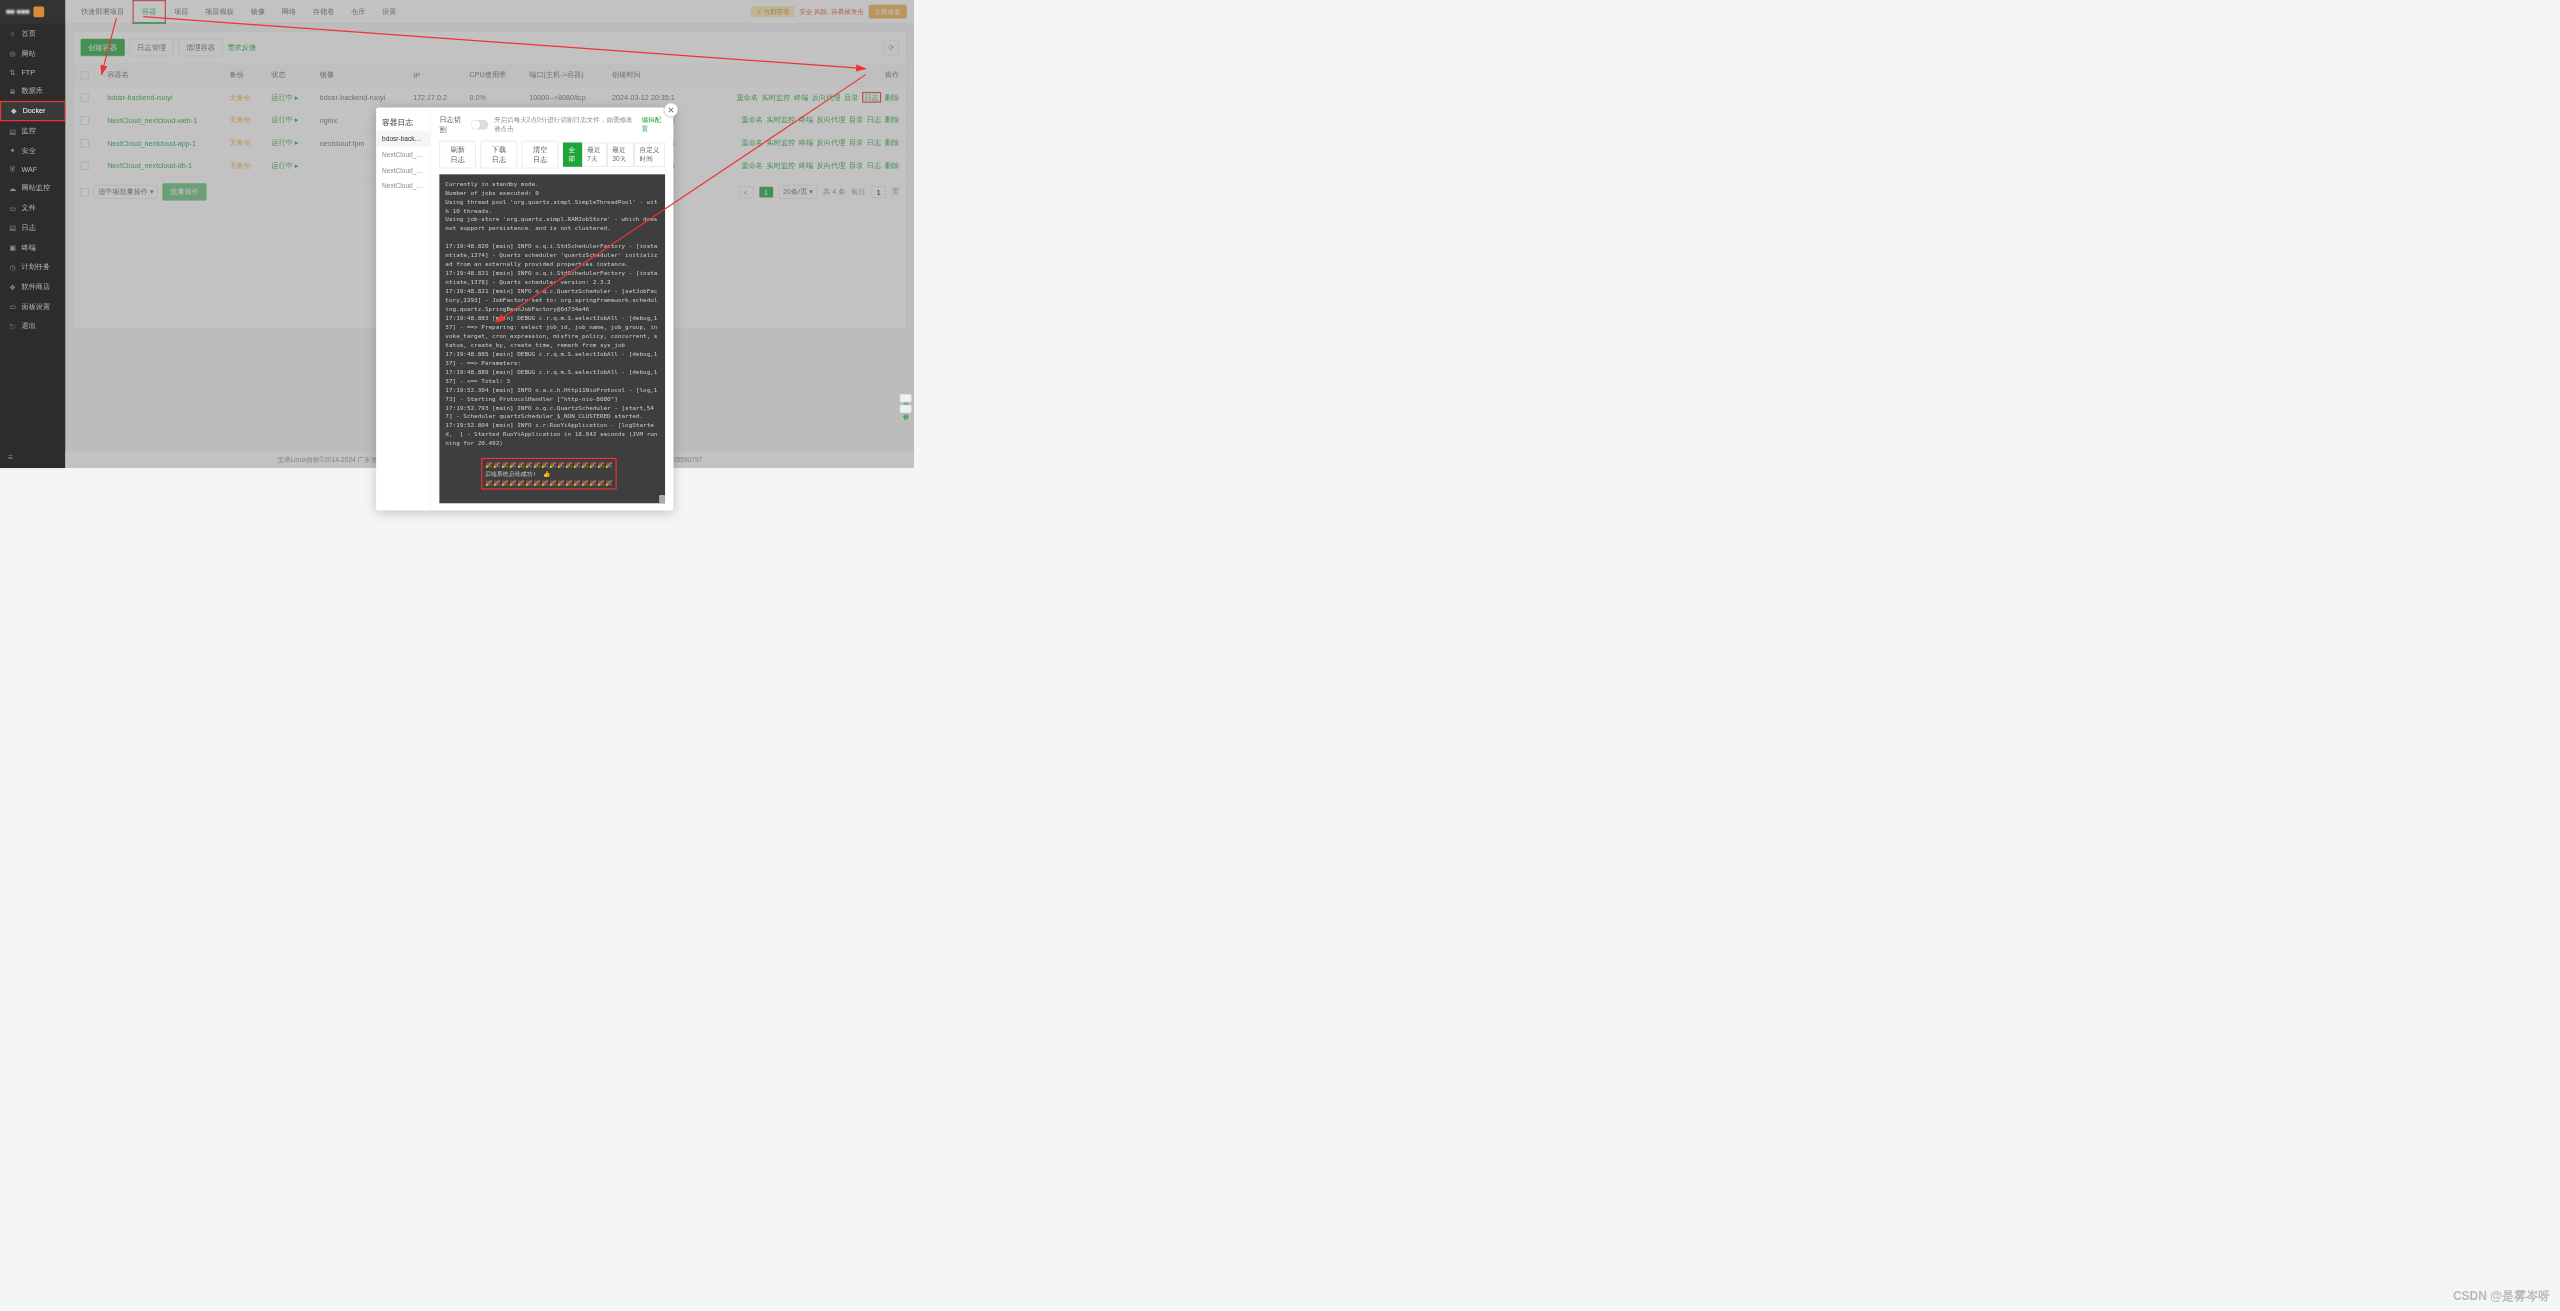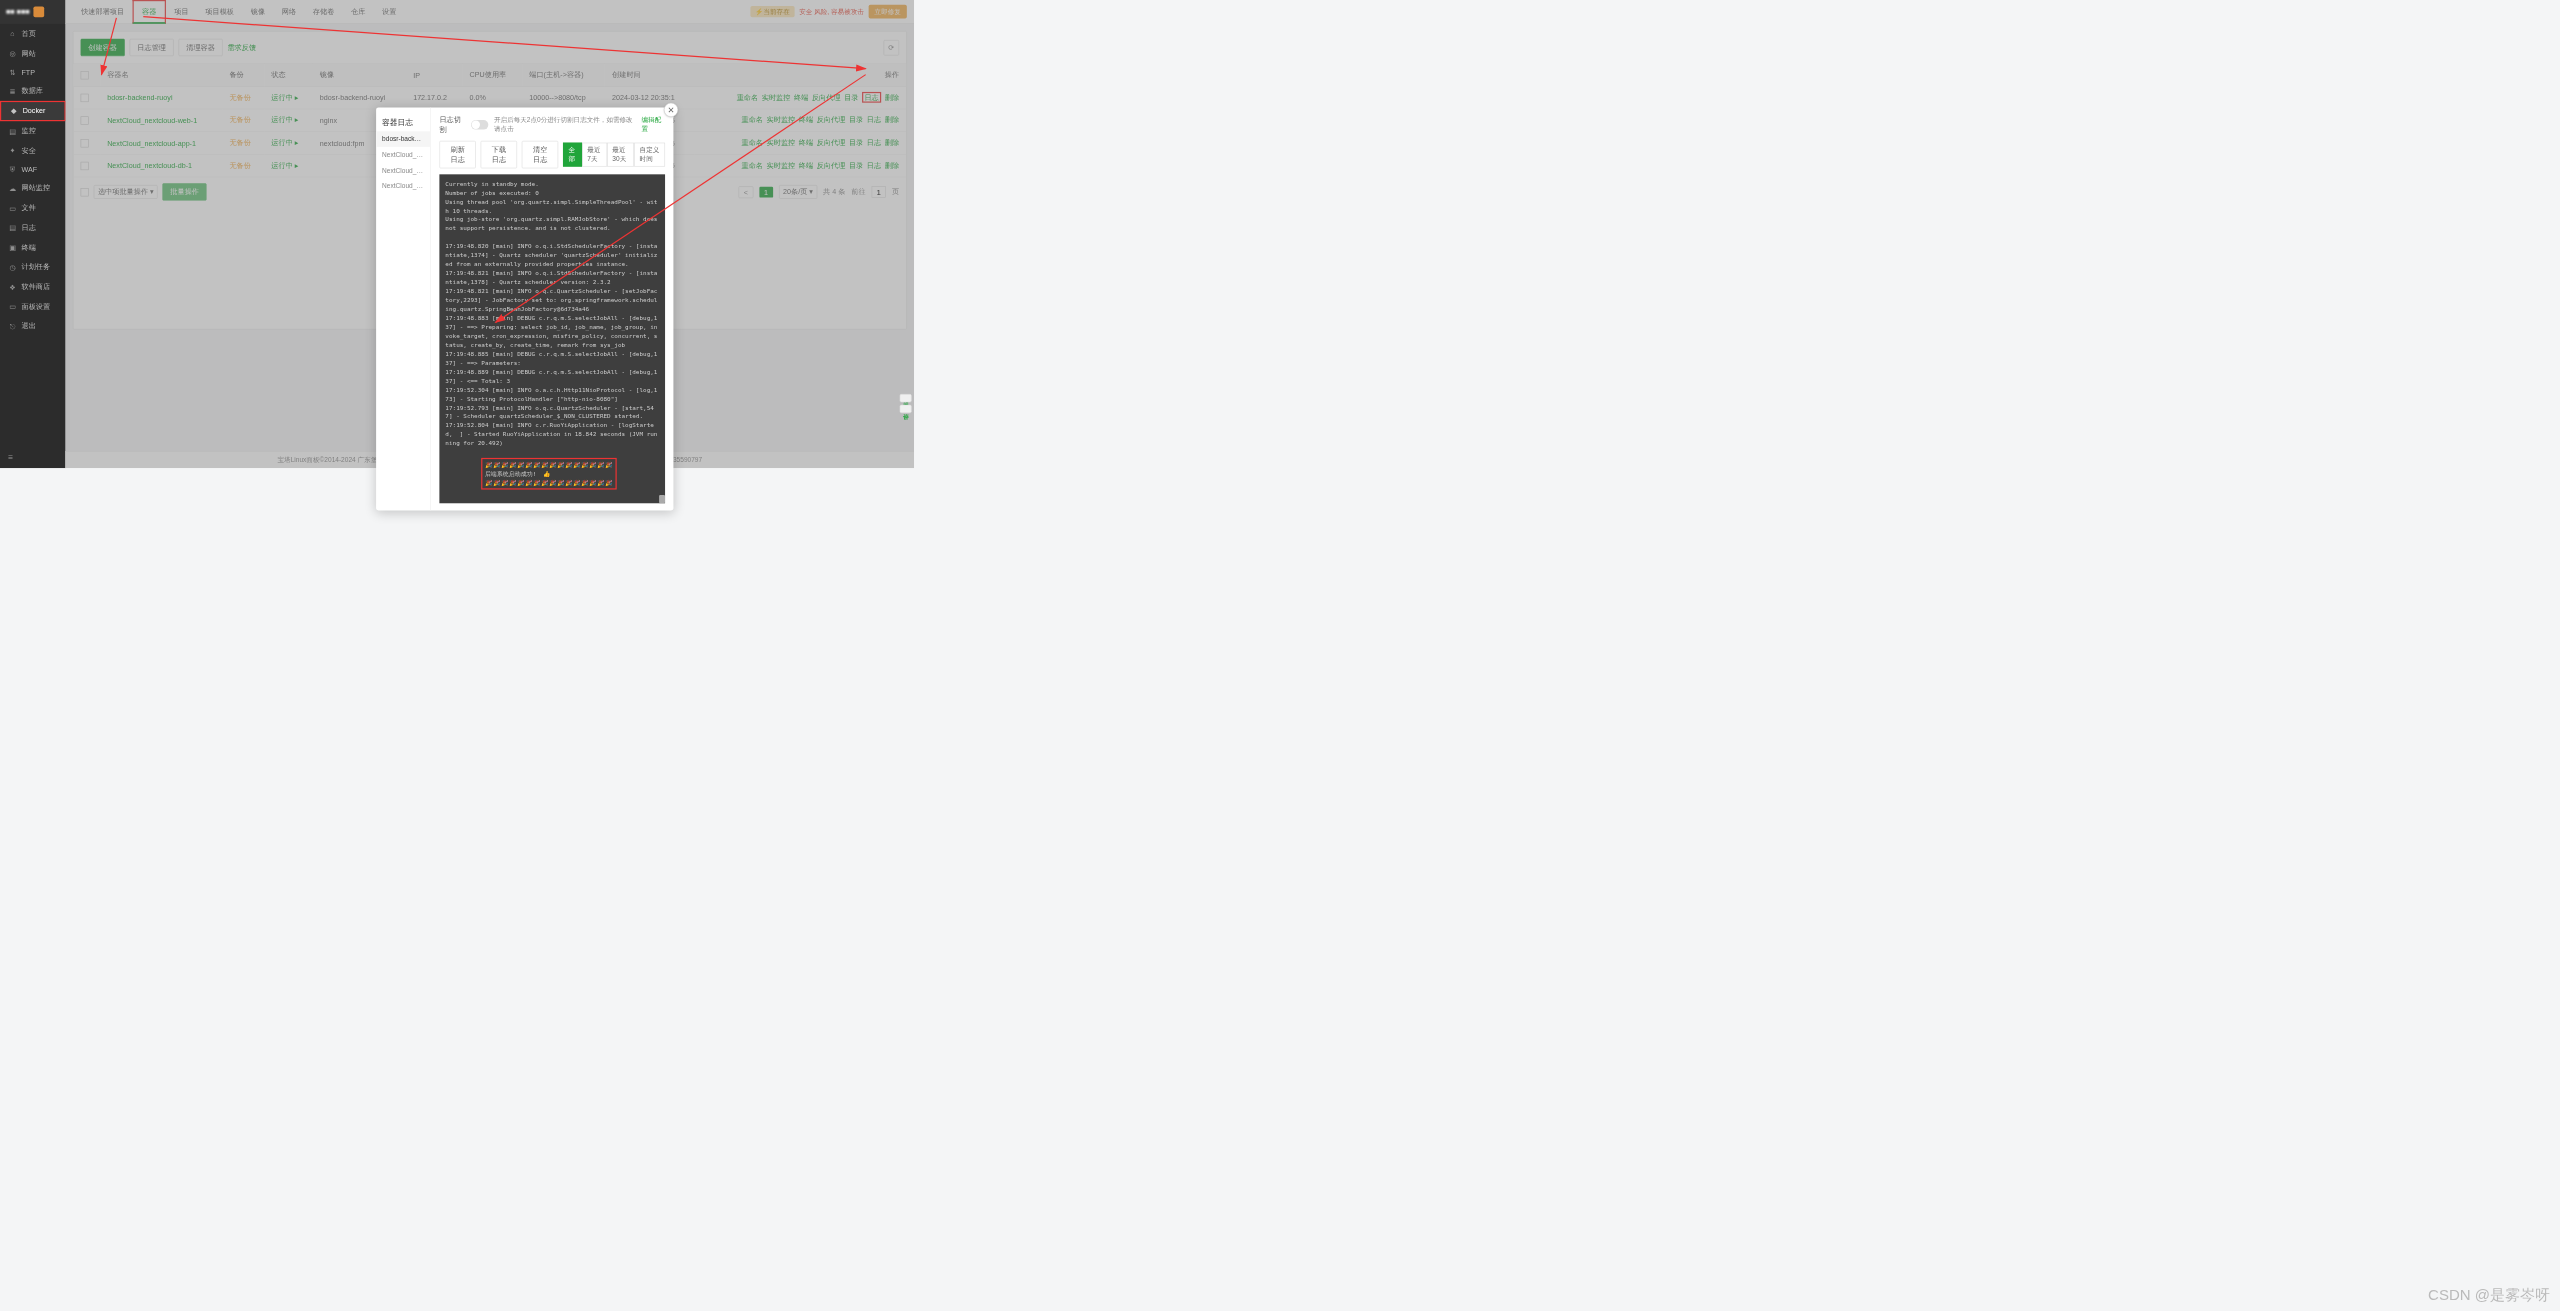--- a/index.html
+++ b/index.html
@@ -75,21 +75,21 @@
 .arrow-svg { position: absolute; inset: 0; pointer-events: none;}
 
 
 .footer { height: 28px; background: #fff; border-top: 1px solid #eee; display: flex; align-items:center; justify-content: center; gap: 8px; font-size: 11px; color: #888;}
 .footer a { color: #20a53a; text-decoration: none; margin: 0 4px;}
 
 
 .floats { position: absolute; right: 4px; top: 660px; display:flex; flex-direction:column; gap: 4px;}
 .float-box { width: 20px; padding: 6px 2px; background: #f0f0f0; border: 1px solid #ddd; border-radius: 3px; font-size: 10px; color: #20a53a; writing-mode: vertical-rl; text-align: center;}
 
-.watermark { position: absolute; right: 10px; bottom: 6px; font-size: 15px; color: #bababa; font-weight: 400;}
+.watermark { position: absolute; right: 10px; bottom: 6px; font-size: 12px; color: #bababa; font-weight: 700;}
 </style>
 </head>
 <body>
 
 <div class="app">
 
   <div class="sidebar">
     <div class="sidebar-logo">
       <span class="blur">■■ ■■■</span>
       <span class="logo-icon"></span>

